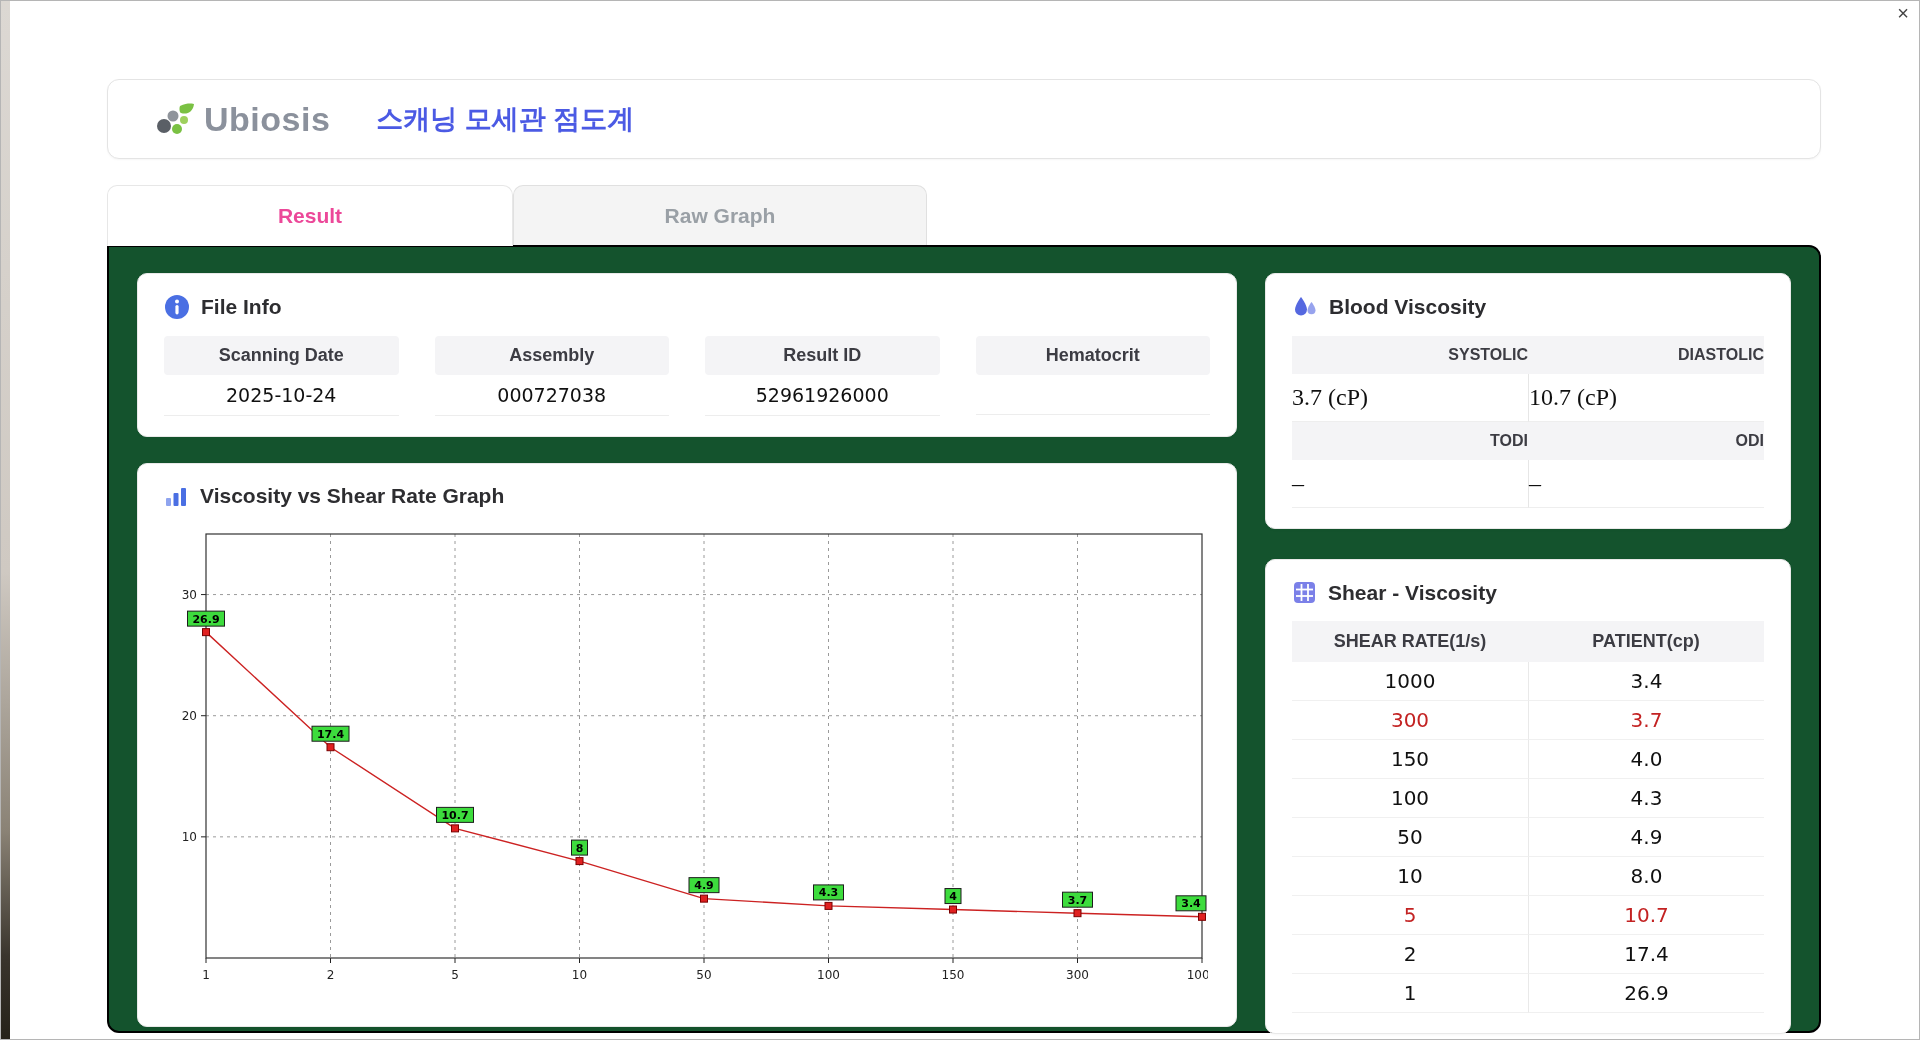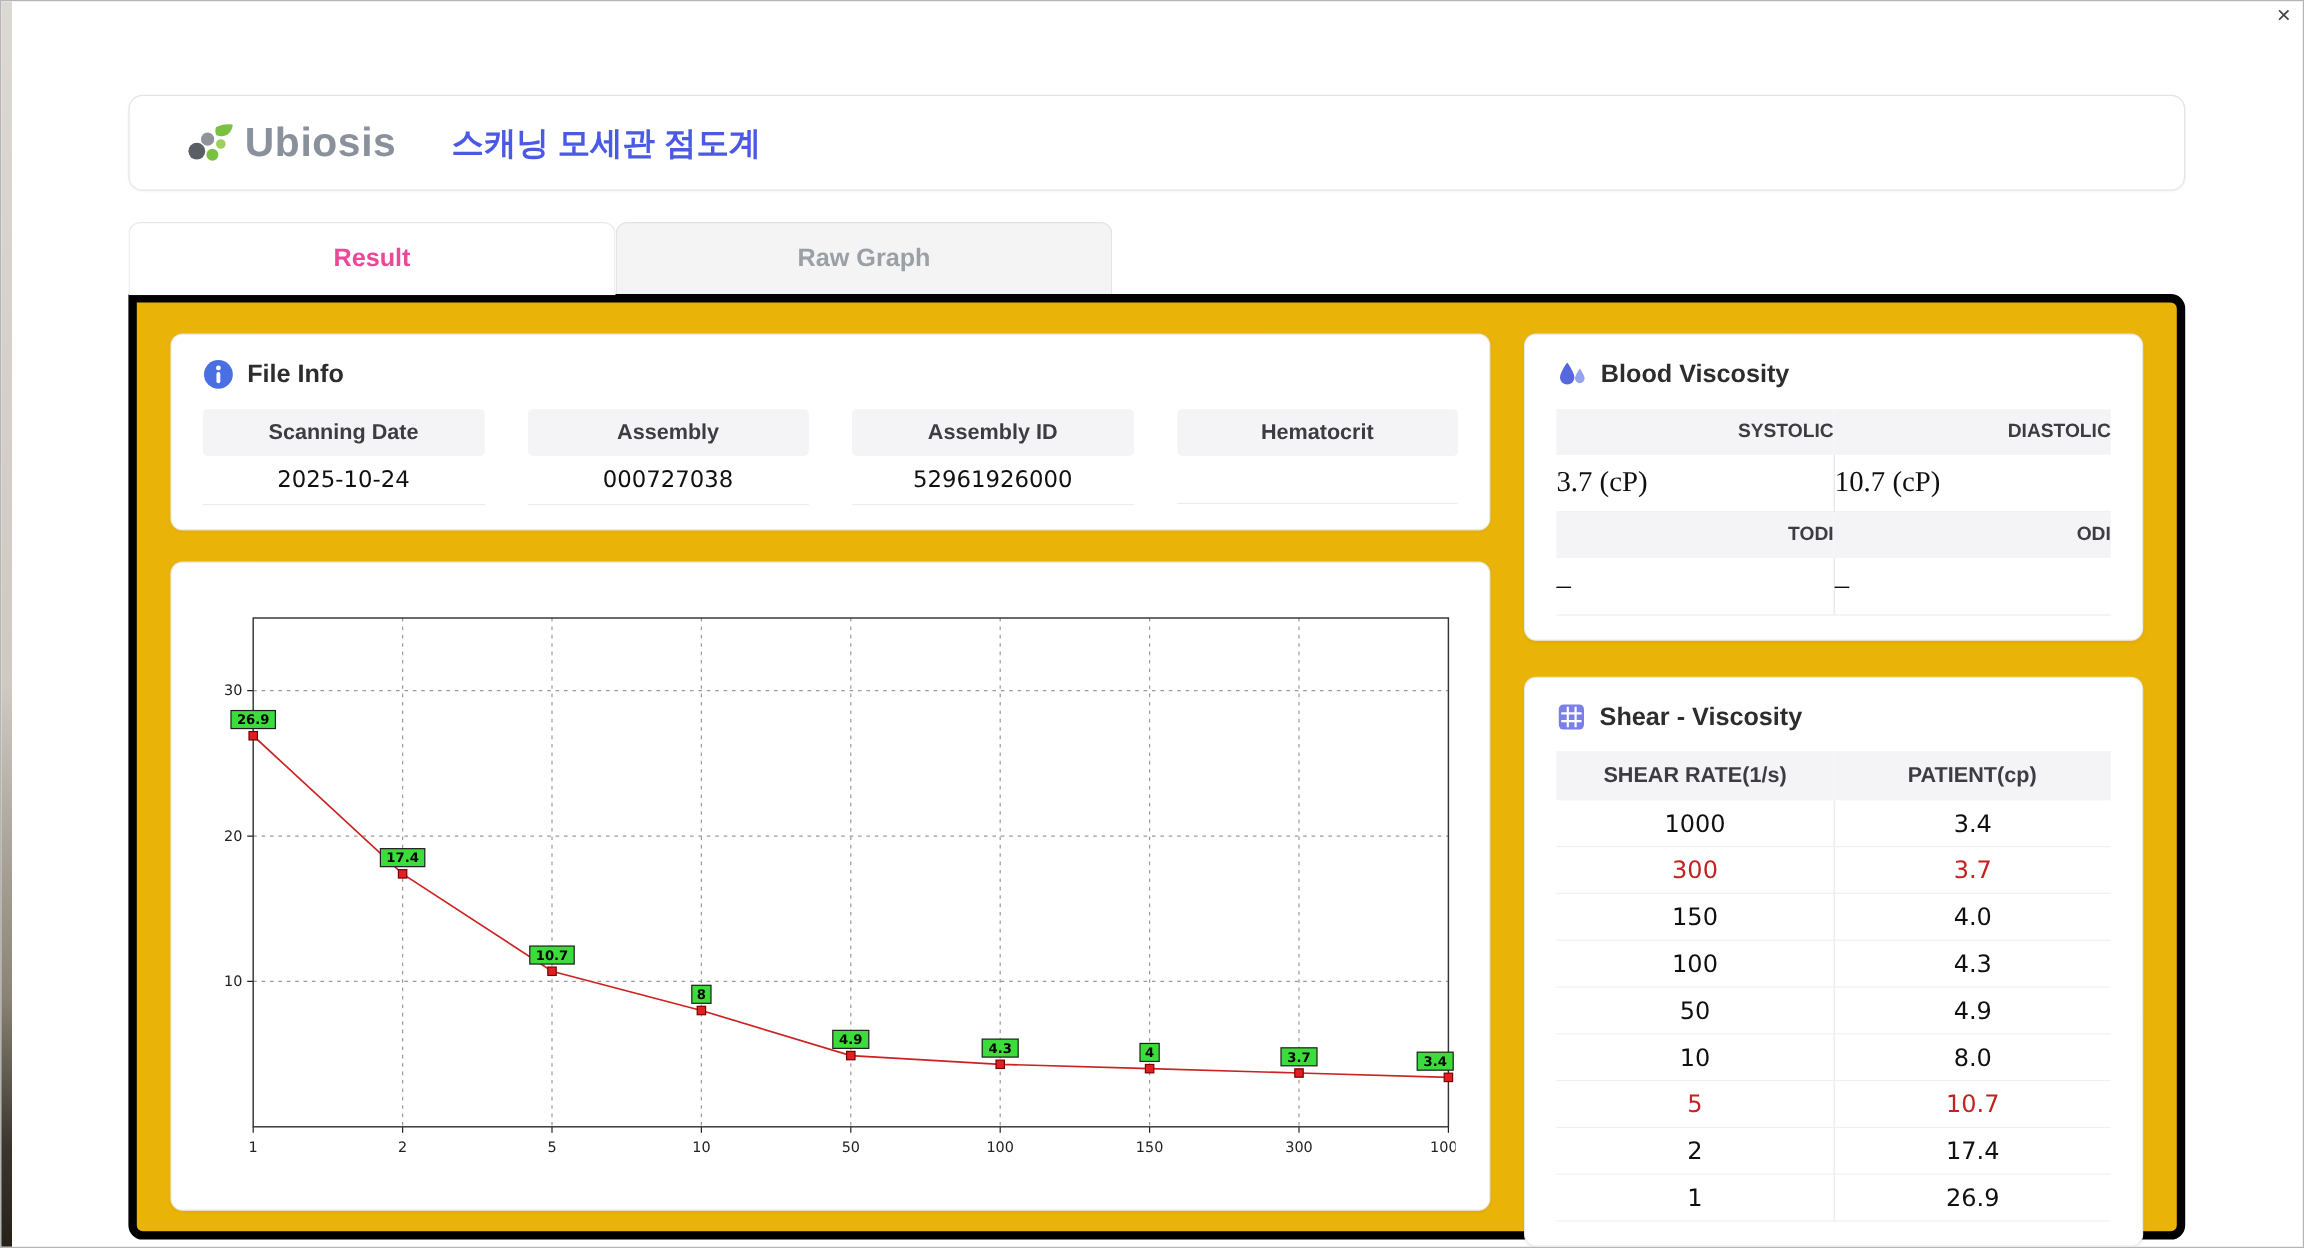--- a/index.html
+++ b/index.html
@@ -32,21 +32,21 @@
   }
   .tab.active{
     width:406px;background:#fff;color:#ec4899;
     border:1px solid #e7e7e7;border-bottom:1px solid #fff;margin-bottom:-1px;
   }
   .tab.inactive{
     width:414px;background:#f4f4f4;color:#9aa0a6;
     border:1px solid #e0e0e0;border-bottom:none;
   }
   .panel{
-    border:7px solid #000000;border-radius:0 12px 12px 12px;background:#eab308;
+    border:2px solid #000000;border-radius:0 12px 12px 12px;background:#14532d;
     height:788px;padding:26px 28px 12px 28px;display:flex;gap:28px;position:relative;z-index:1;
   }
   .col-left{width:1100px;display:flex;flex-direction:column;gap:26px;}
   .col-right{flex:1;display:flex;flex-direction:column;gap:30px;}
   .card{
     border:1px solid #e9e9e9;border-radius:10px;background:#fff;
     padding:20px 26px;box-shadow:0 1px 3px rgba(0,0,0,.04);
   }
   .card-header{display:flex;align-items:center;gap:11px;font-size:21px;font-weight:bold;color:#2d2d30;}
   
@@ -130,31 +130,39 @@
           <div class="fi-grid">
               <div class="fi-col">
                 <div class="fi-label">Scanning Date</div>
                 <div class="fi-value">2025-10-24</div>
               </div>
               <div class="fi-col">
                 <div class="fi-label">Assembly</div>
                 <div class="fi-value">000727038</div>
               </div>
               <div class="fi-col">
-                <div class="fi-label">Assembly ID</div>
+                <div class="fi-label">Result ID</div>
                 <div class="fi-value">52961926000</div>
               </div>
               <div class="fi-col">
                 <div class="fi-label">Hematocrit</div>
                 <div class="fi-value"></div>
               </div>
             </div>
         </div>
 
         <div class="card">
+          <div class="card-header">
+            <svg width="25" height="24" viewBox="0 0 25 24">
+              <rect x="2" y="14" width="5" height="8" rx="1" fill="#8fa4ef"></rect>
+              <rect x="9.5" y="9" width="5" height="13" rx="1" fill="#4a6fe3"></rect>
+              <rect x="17" y="4" width="5" height="18" rx="1" fill="#4a6fe3"></rect>
+            </svg>
+            <span>Viscosity vs Shear Rate Graph</span>
+          </div>
           <div class="chart-wrap">
             <svg viewBox="0 0 1044 478" width="1044" height="478">
                 <line x1="166.5" y1="10" x2="166.5" y2="434" stroke="#9a9a9a" stroke-width="1" stroke-dasharray="3,4"></line>
                 <line x1="291" y1="10" x2="291" y2="434" stroke="#9a9a9a" stroke-width="1" stroke-dasharray="3,4"></line>
                 <line x1="415.5" y1="10" x2="415.5" y2="434" stroke="#9a9a9a" stroke-width="1" stroke-dasharray="3,4"></line>
                 <line x1="540" y1="10" x2="540" y2="434" stroke="#9a9a9a" stroke-width="1" stroke-dasharray="3,4"></line>
                 <line x1="664.5" y1="10" x2="664.5" y2="434" stroke="#9a9a9a" stroke-width="1" stroke-dasharray="3,4"></line>
                 <line x1="789" y1="10" x2="789" y2="434" stroke="#9a9a9a" stroke-width="1" stroke-dasharray="3,4"></line>
                 <line x1="913.5" y1="10" x2="913.5" y2="434" stroke="#9a9a9a" stroke-width="1" stroke-dasharray="3,4"></line>
                 <line x1="42" y1="312.8571428571429" x2="1038" y2="312.8571428571429" stroke="#9a9a9a" stroke-width="1" stroke-dasharray="3,4"></line>

